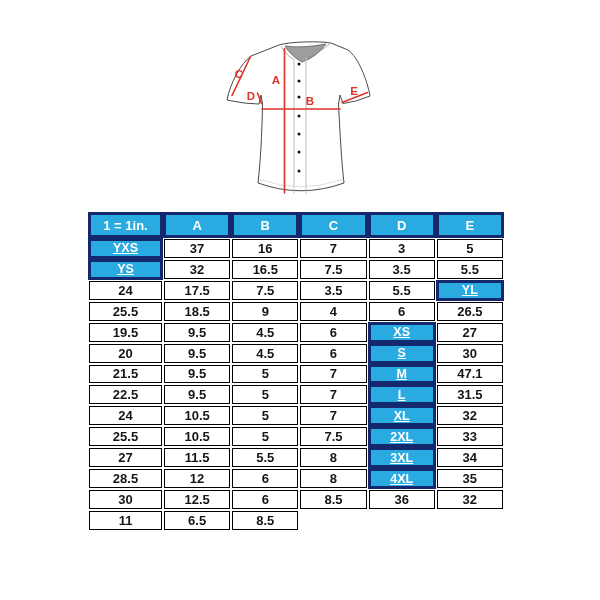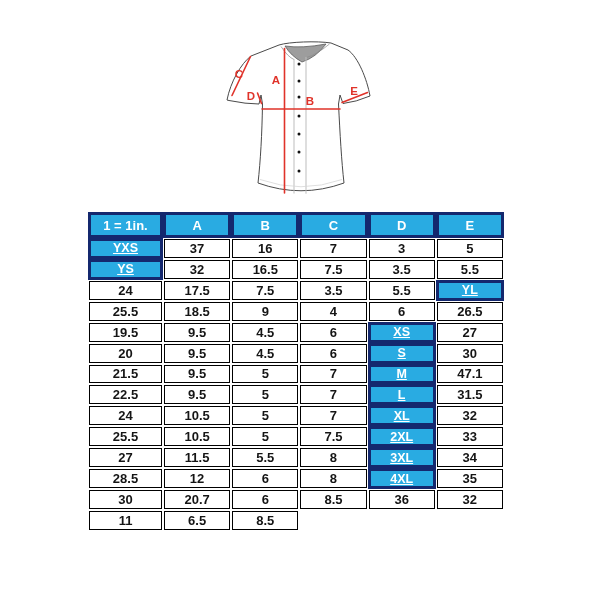--- a/index.html
+++ b/index.html
@@ -322,21 +322,21 @@
     <div class="scell">
       <div class="in">4XL</div>
     </div>
     <div class="dcell">
       <div class="in">35</div>
     </div>
     <div class="dcell">
       <div class="in">30</div>
     </div>
     <div class="dcell">
-      <div class="in">20.7</div>
+      <div class="in">12.5</div>
     </div>
     <div class="dcell">
       <div class="in">6</div>
     </div>
     <div class="dcell">
       <div class="in">8.5</div>
     </div>
     <div class="dcell">
       <div class="in">36</div>
     </div>

